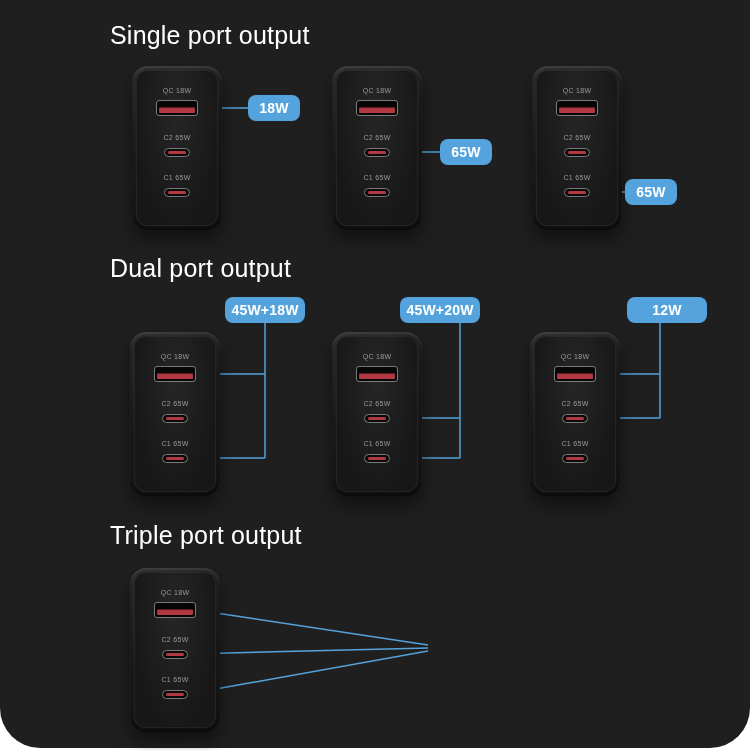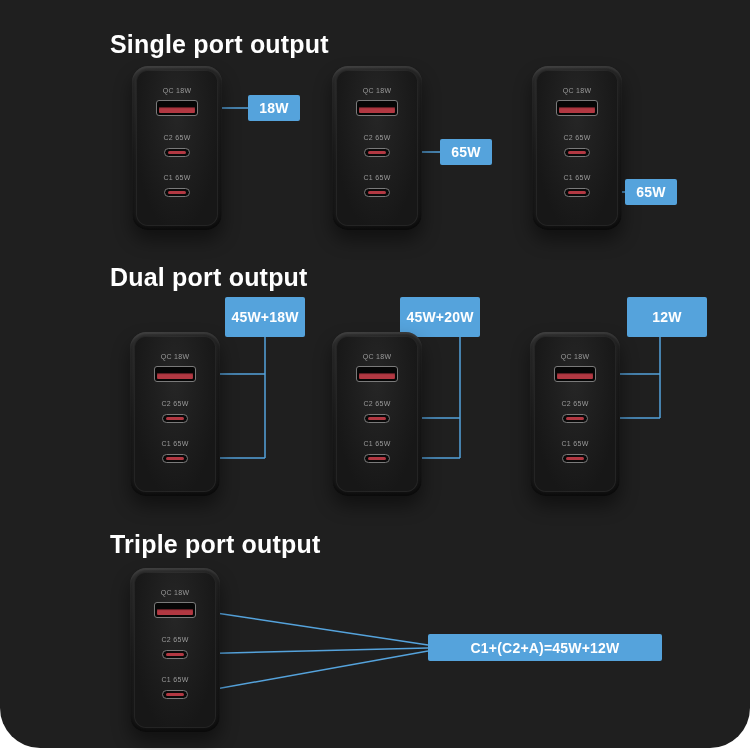--- a/index.html
+++ b/index.html
@@ -11,21 +11,21 @@
   *{margin:0;padding:0;box-sizing:border-box;}
   html,body{width:750px;height:750px;background:#ffffff;overflow:hidden;
     font-family:"Liberation Sans", sans-serif;}
   .panel{
     position:absolute;left:0;top:0;width:750px;height:748px;
     background:var(--panel);
     border-radius:0 0 40px 40px;
   }
   .section-title{
     position:absolute;
-    color:#ffffff;font-weight:bold;font-size:25px;letter-spacing:.2px;margin-top:9px;
+    color:#ffffff;font-weight:normal;font-size:25px;letter-spacing:.2px;
   }
   
   .charger{
     position:absolute;width:90px;height:164px;
     background:linear-gradient(150deg,#303030 0%,#1c1c1c 45%,#141414 100%);
     border-radius:16px;
     box-shadow:0 10px 18px rgba(0,0,0,.45),
                inset 0 2px 2px rgba(255,255,255,.10),
                inset 0 -3px 5px rgba(0,0,0,.6);
   }
@@ -54,24 +54,24 @@
   }
   .usbc-top{top:82px}.usbc-bot{top:122px}
   .usbc-pin{
     position:absolute;left:3px;right:3px;top:2px;bottom:2px;
     background:var(--port-red);border-radius:2px;
   }
   
   .callout{
     position:absolute;background:var(--accent);color:#fff;
     font-weight:bold;display:flex;align-items:center;justify-content:center;
-    border-radius:2px;font-size:14px;letter-spacing:.2px;
+    border-radius:8px;font-size:14px;letter-spacing:.2px;
   }
   .callout-sm{width:52px;height:26px;}
-  .callout-md{width:80px;height:40px;}
+  .callout-md{width:80px;height:26px;}
   .callout-lg{width:234px;height:27px;font-size:14px;}
   
   .lines{position:absolute;left:0;top:0;width:750px;height:750px;pointer-events:none;}
   .lines line{stroke:var(--accent);stroke-width:1.5;}
 </style>
 </head>
 <body>
 
 <div class="panel">
 
@@ -215,15 +215,14 @@
     <div class="port-label pl-c2">C2 65W</div>
     <div class="usbc usbc-top">
         <div class="usbc-pin"></div>
       </div>
     <div class="port-label pl-c1">C1 65W</div>
     <div class="usbc usbc-bot">
         <div class="usbc-pin"></div>
       </div>
   </div>
 
-  <div class="callout callout-lg" style="left:428px;top:634px">C1+(C2+A)=45W+12W</div>
 
 </div>
 
 </body></html>

